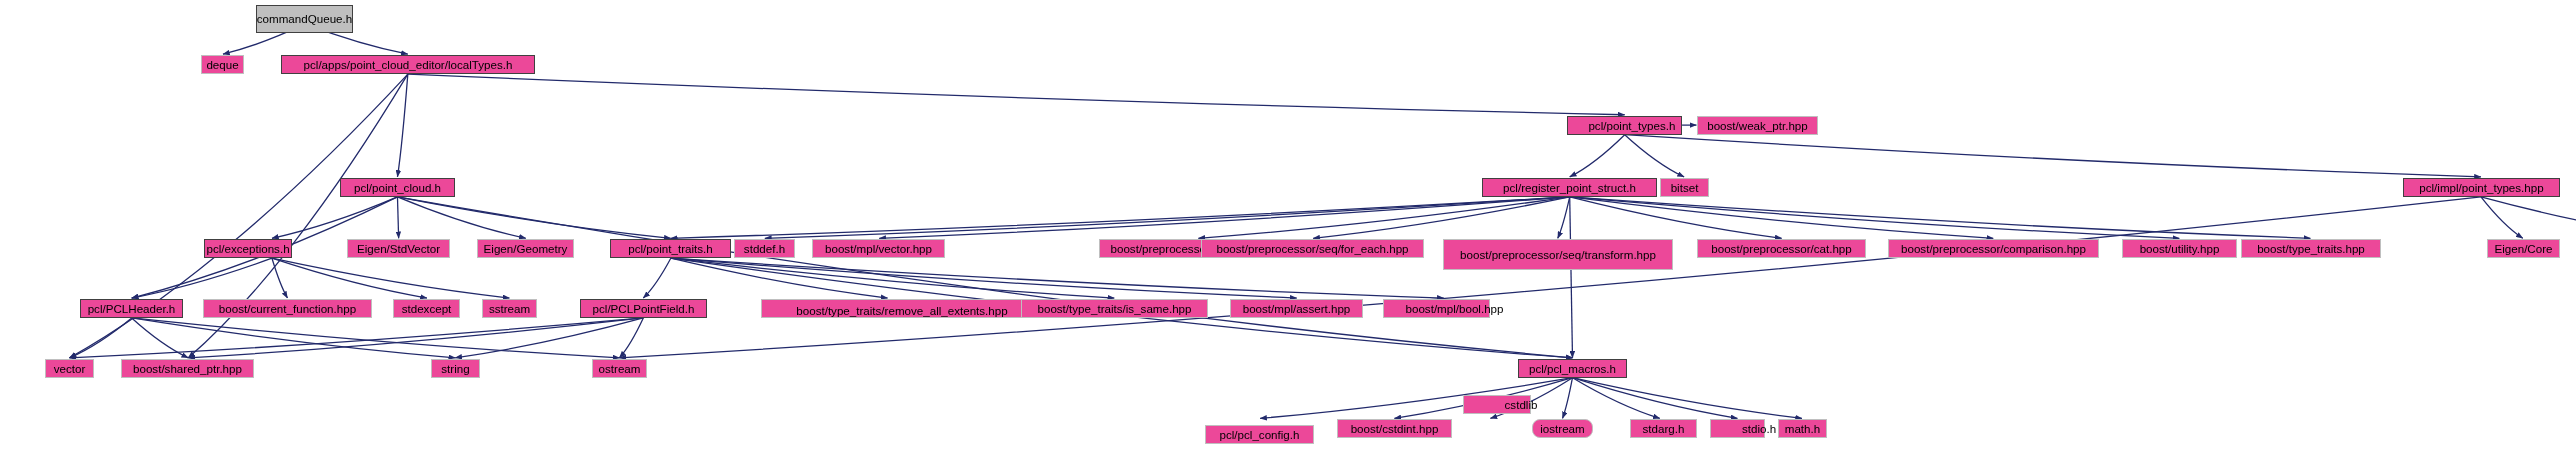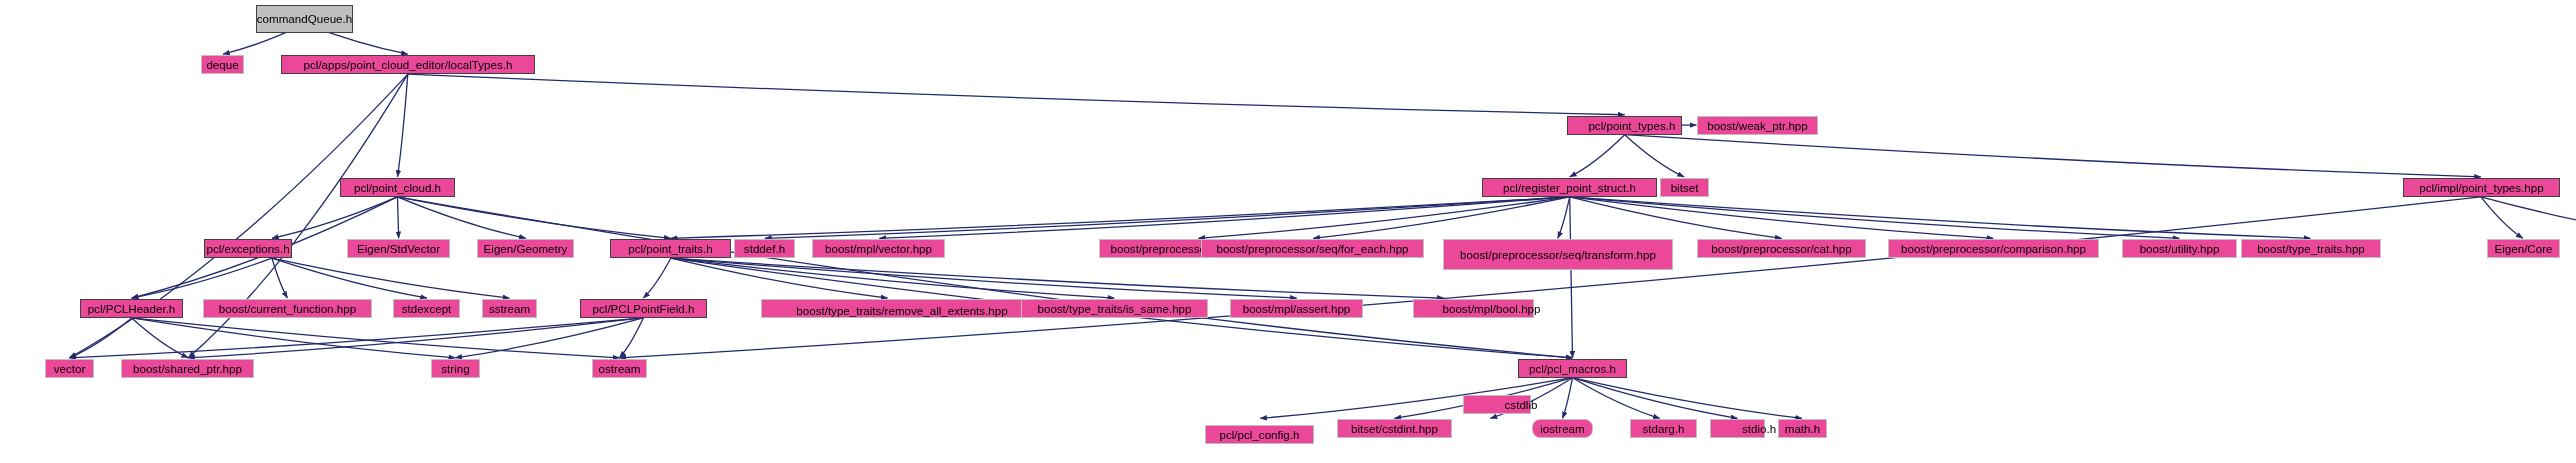--- a/index.html
+++ b/index.html
@@ -207,21 +207,21 @@
       </div>
       <div class="node" style="left: 761px; top: 299px; width: 282px; height: 19px; align-items: flex-end;">
         <span class="node-label">boost/type_traits/remove_all_extents.hpp</span>
       </div>
       <div class="node" style="left: 1021px; top: 299px; width: 187px; height: 19px;">
         <span class="node-label">boost/type_traits/is_same.hpp</span>
       </div>
       <div class="node" style="left: 1230px; top: 299px; width: 133px; height: 19px;">
         <span class="node-label">boost/mpl/assert.hpp</span>
       </div>
-      <div class="node" style="left: 1413px; top: 299px; width: 121px; height: 19px; padding-left: 36px;">
+      <div class="node" style="left: 1383px; top: 299px; width: 107px; height: 19px; padding-left: 36px;">
         <span class="node-label">boost/mpl/bool.hpp</span>
       </div>
       <div class="node" style="left: 45px; top: 359px; width: 49px; height: 19px;">
         <span class="node-label">vector</span>
       </div>
       <div class="node" style="left: 121px; top: 359px; width: 133px; height: 19px;">
         <span class="node-label">boost/shared_ptr.hpp</span>
       </div>
       <div class="node" style="left: 431px; top: 359px; width: 49px; height: 19px;">
         <span class="node-label">string</span>
@@ -229,21 +229,21 @@
       <div class="node" style="left: 592px; top: 359px; width: 55px; height: 19px;">
         <span class="node-label">ostream</span>
       </div>
       <div class="node strong" style="left: 1518px; top: 359px; width: 109px; height: 19px;">
         <span class="node-label">pcl/pcl_macros.h</span>
       </div>
       <div class="node" style="left: 1205px; top: 425px; width: 109px; height: 19px; text-align: right;">
         <span class="node-label">pcl/pcl_config.h</span>
       </div>
       <div class="node" style="left: 1337px; top: 419px; width: 115px; height: 19px;">
-        <span class="node-label">bitset/cstdint.hpp</span>
+        <span class="node-label">boost/cstdint.hpp</span>
       </div>
       <div class="node" style="left: 1463px; top: 395px; width: 68px; height: 19px; padding-left: 48px;">
         <span class="node-label">cstdlib</span>
       </div>
       <div class="node" style="left: 1532px; top: 419px; width: 61px; height: 19px; border-radius: 8px;">
         <span class="node-label">iostream</span>
       </div>
       <div class="node" style="left: 1630px; top: 419px; width: 67px; height: 19px;">
         <span class="node-label">stdarg.h</span>
       </div>

